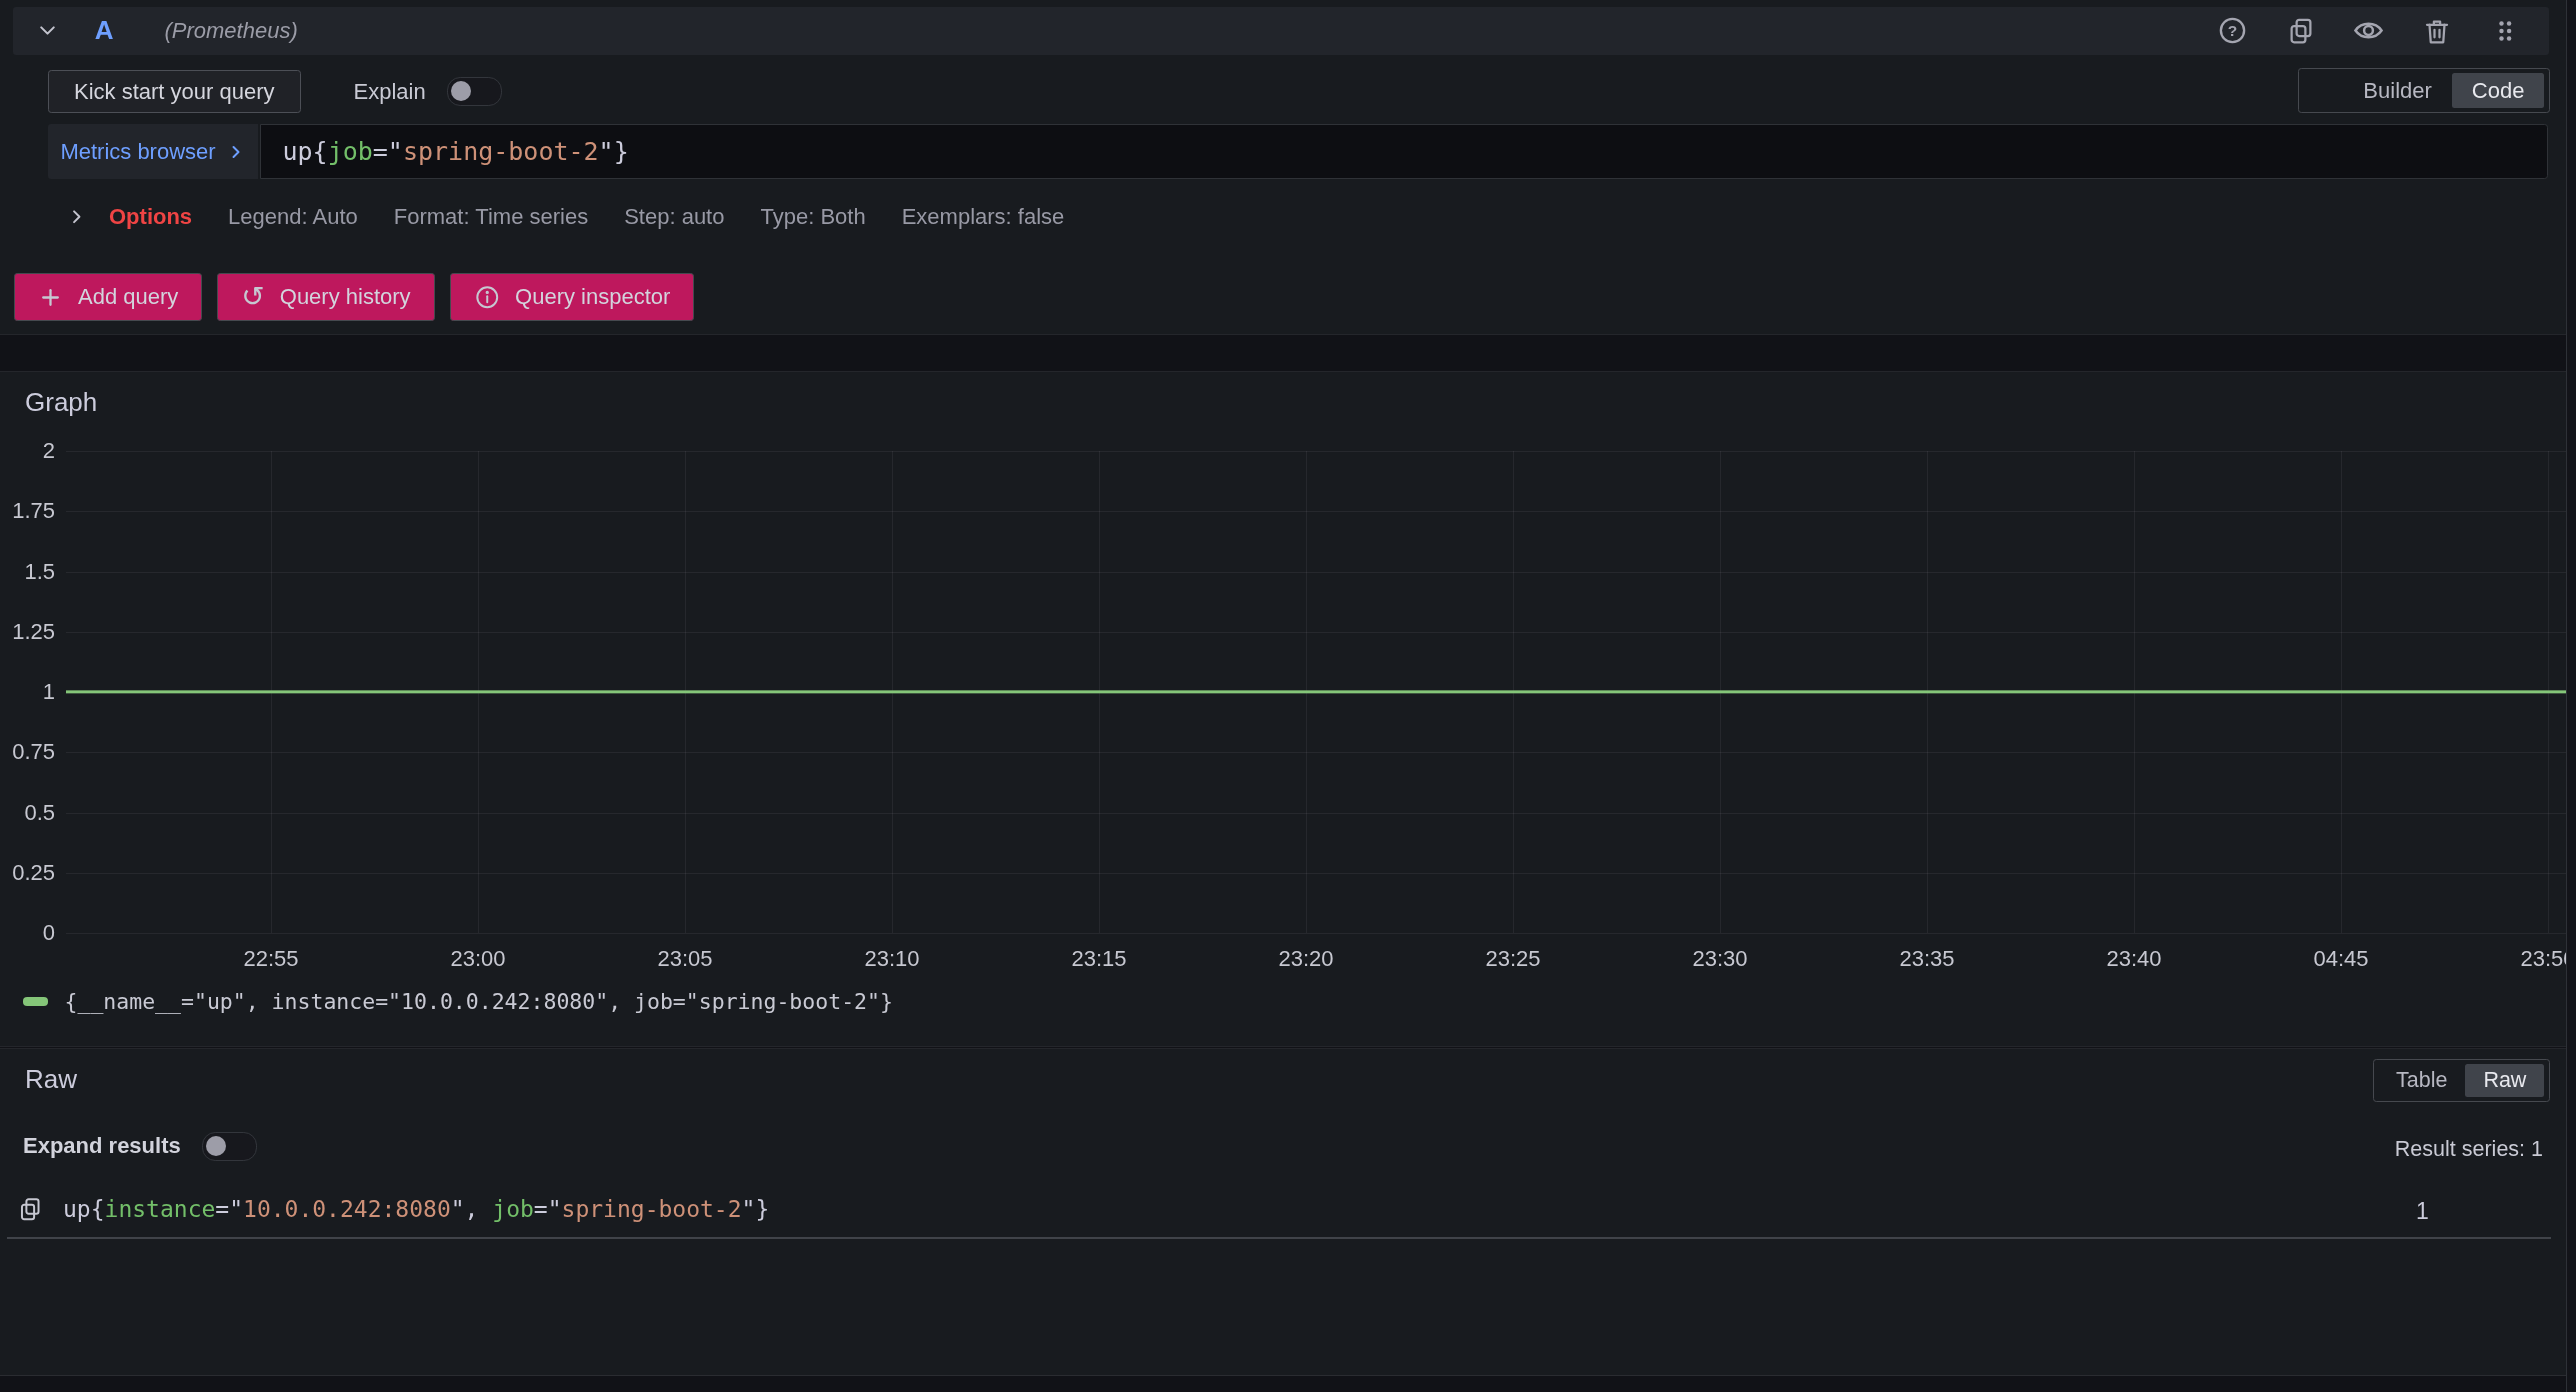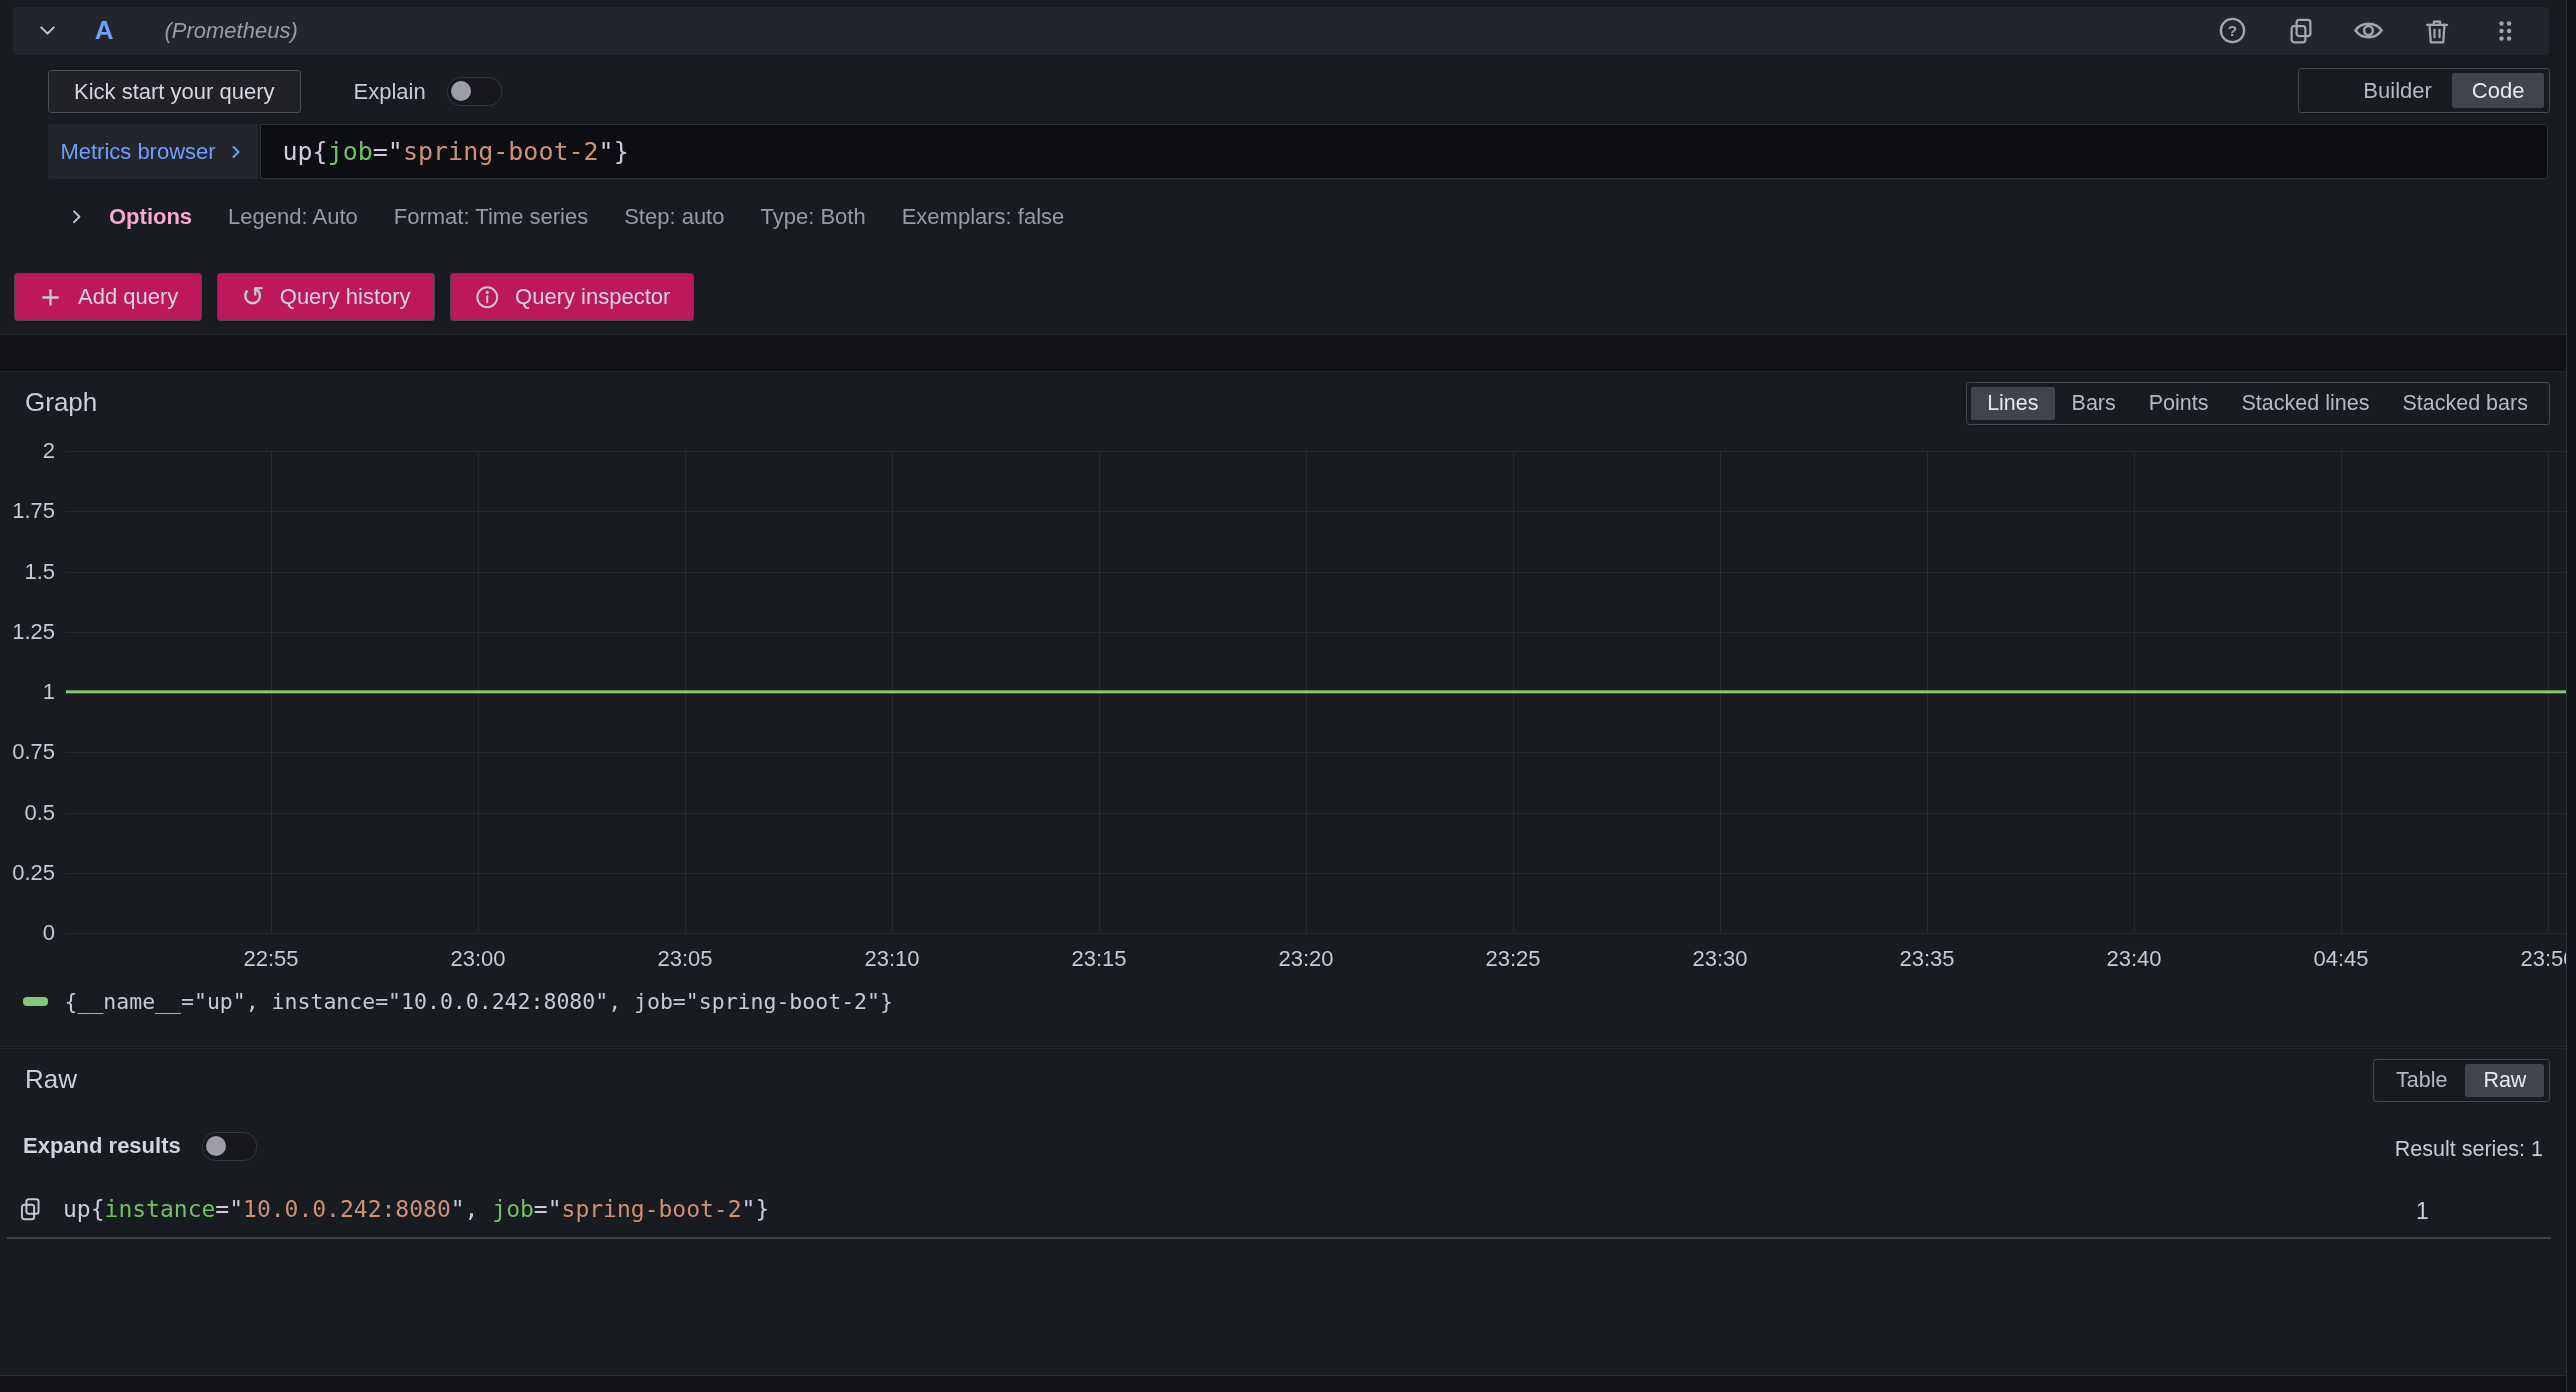--- a/index.html
+++ b/index.html
@@ -46,21 +46,21 @@
   .metrics-chevron{color:#6E9FFF;}
   .query-input{position:absolute;left:260px;top:124px;width:2288px;height:55px;box-sizing:border-box;
                background:#0d0e12;border:0.8px solid #2f3237;border-radius:0 3.3px 3.3px 0;
                display:flex;align-items:center;padding-left:21.5px;font-size:25px;}
   .tok-plain{color:#ccccdc;}
   .tok-label{color:#73BF69;}
   .tok-string{color:#CE9178;}
 
   
   .options-row{position:absolute;left:66px;top:197px;height:40px;display:flex;align-items:center;}
-  .options-label{margin-left:21.5px;font-size:22px;font-weight:600;color:#f9a8d4;}
+  .options-label{margin-left:21.5px;font-size:22px;font-weight:600;color:#ef4444;}
   .options-summary{display:flex;align-items:center;gap:36px;margin-left:36px;}
   .options-summary span{font-size:22px;color:#9899a5;white-space:nowrap;}
 
   
   .query-actions{position:absolute;left:14px;top:273px;display:flex;gap:15px;}
   .action-btn{height:48px;padding:0 23px;background:#be185d;border:0.8px solid #46494f;border-radius:3.3px;
               display:flex;align-items:center;gap:15px;font-size:22px;font-weight:500;color:#d3d4dd;}
   .action-btn .icon{color:#c6c7d1;}
   .history-glyph{font-family:"DejaVu Sans",sans-serif;font-size:28px;line-height:1;color:#c6c7d1;}
 
@@ -219,27 +219,20 @@
             </svg>
         </span>
         <span>Query inspector</span>
       </button>
     </div>
   </div>
 
   <div class="panel panel-graph">
     <div class="panel-title">Graph</div>
 
-    <div class="seg-control graph-mode-toggle">
-      <span class="seg active">Lines</span>
-      <span class="seg">Bars</span>
-      <span class="seg">Points</span>
-      <span class="seg">Stacked lines</span>
-      <span class="seg">Stacked bars</span>
-    </div>
 
     <div class="y-axis">
         <div class="y-tick" style="top: 0%;">2</div>
         <div class="y-tick" style="top: 12.5%;">1.75</div>
         <div class="y-tick" style="top: 25%;">1.5</div>
         <div class="y-tick" style="top: 37.5%;">1.25</div>
         <div class="y-tick" style="top: 50%;">1</div>
         <div class="y-tick" style="top: 62.5%;">0.75</div>
         <div class="y-tick" style="top: 75%;">0.5</div>
         <div class="y-tick" style="top: 87.5%;">0.25</div>

